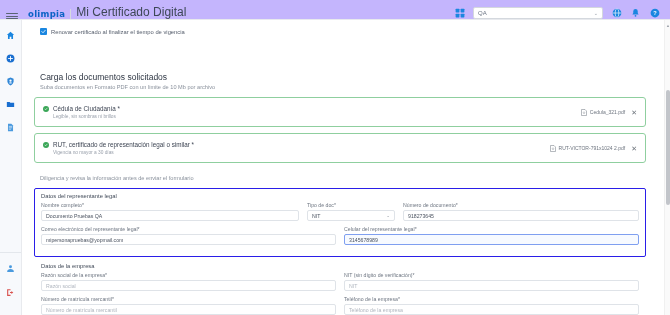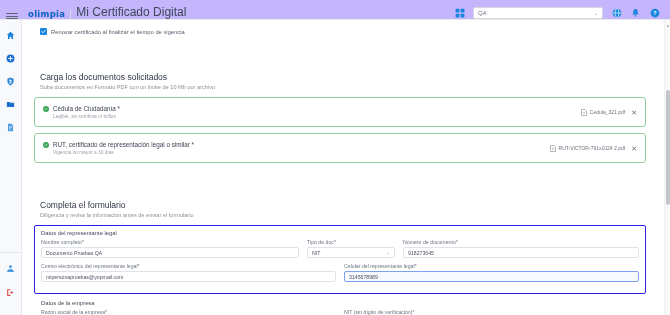--- a/index.html
+++ b/index.html
@@ -295,21 +295,20 @@
                   </svg>
                 <span class="file-name">RUT-VICTOR-791x1024 2.pdf</span>
               </div>
               <div class="x-btn">✕</div>
             </div>
           </div>
 
         </div>
 
         <div class="form-wrap">
-          <div class="sect-title">Completa el formulario</div>
           <div class="sect-sub">Diligencia y revisa la información antes de enviar el formulario</div>
 
           <div class="highlight-box">
             <div class="group-label">Datos del representante legal</div>
 
             <div class="field-grid">
               <div class="field w-name">
                 <div class="f-lbl">Nombre completo*</div>
                 <div class="f-input">Documento Pruebas QA</div>
               </div>

